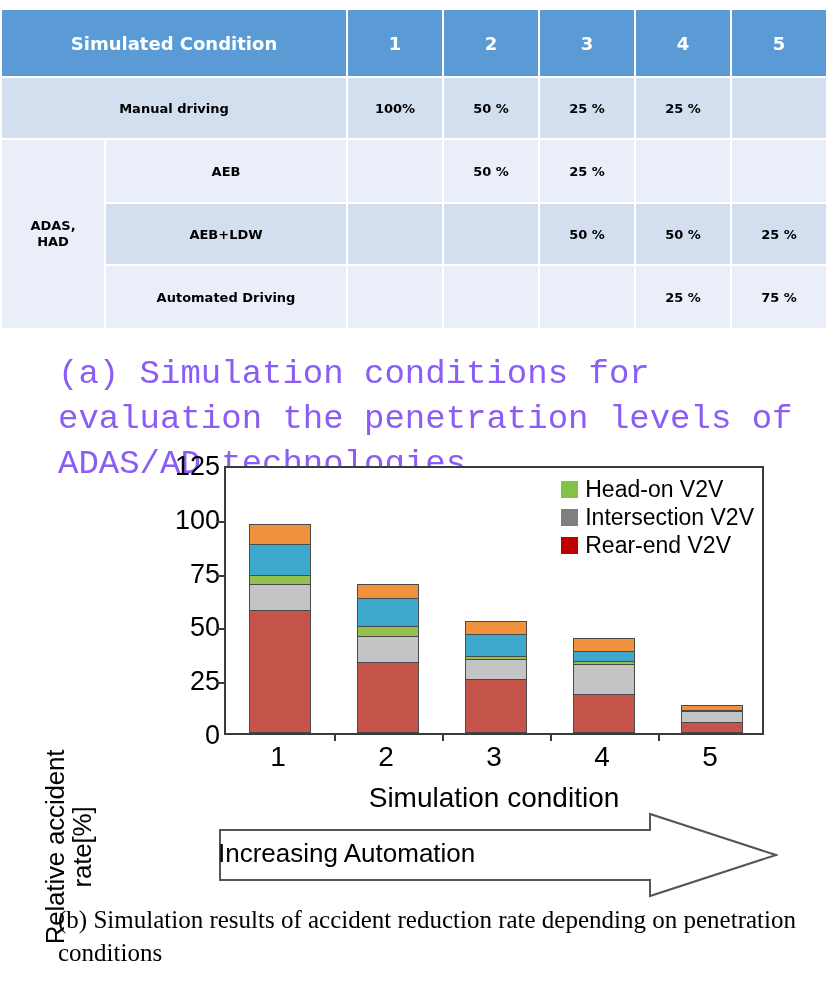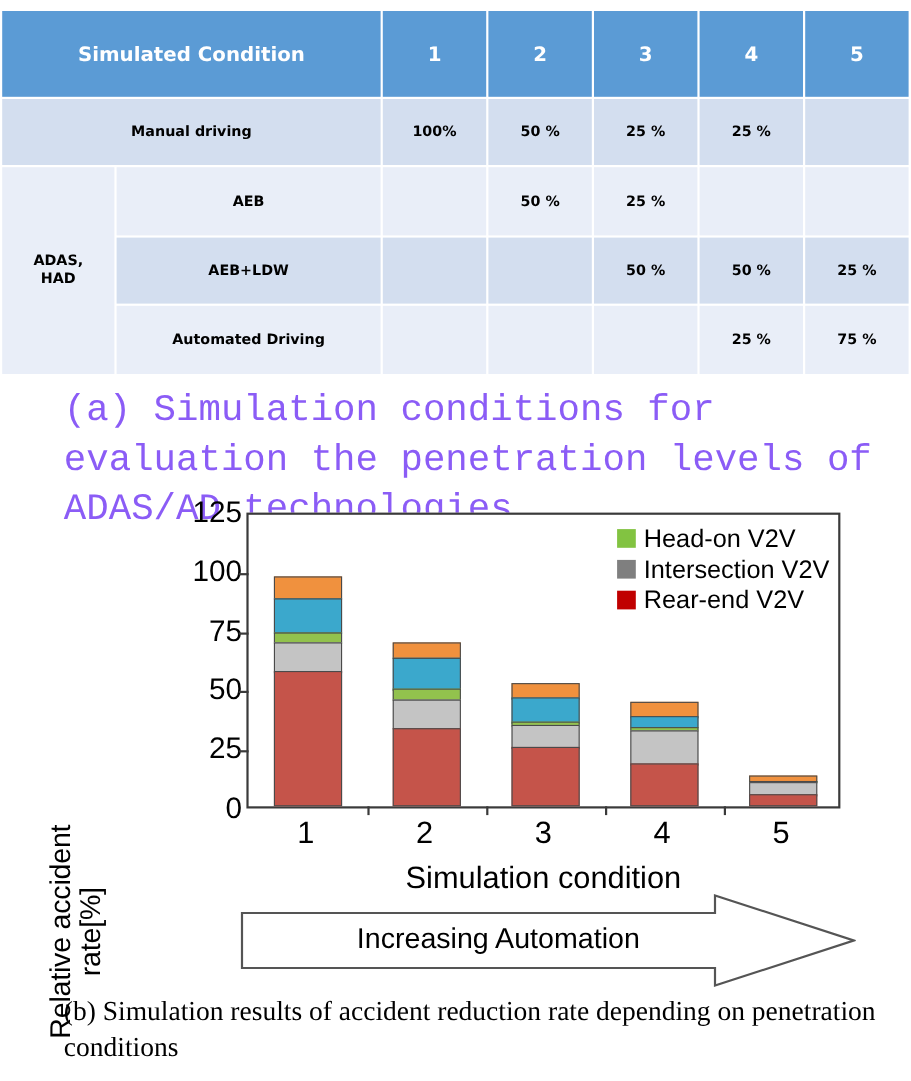--- a/index.html
+++ b/index.html
@@ -20,21 +20,21 @@
   #cond-table td,#cond-table th{
     padding:0; margin:0; text-align:center; vertical-align:middle;
     font-family:"DejaVu Sans", sans-serif;
     font-weight:bold;
     font-size:13px;
     color:#000000;
   }
   #cond-table thead th{
     background:#5B9BD5;
     color:#ffffff;
-    height:78px;
+    height:66px;
     font-size:18px;
   }
   #cond-table thead th.hdr-title{font-size:18px;}
   .row-a td{background:#D3DEEF;height:60px;}
   .row-b td{background:#E9EEF8;height:62px;}
   .rowspan-lbl{
     background:#E9EEF8 !important;
     font-size:17px; line-height:1.2;
   }
   .cell-pct{font-size:18px;}
@@ -96,21 +96,21 @@
   .legend-item{display:flex; align-items:center; gap:7px;}
   .legend-swatch{width:17px;height:17px;display:inline-block;}
   .legend-text{font-size:23px;color:#000;line-height:1.18;white-space:nowrap;}
 
   
   #arrow{
     position:absolute; left:218px; top:812px; width:560px; height:86px;
   }
   #arrow-text{
     position:absolute; left:218px; top:838px; width:470px;
-    text-align:center; font-size:26px; color:#000;
+    text-align:left; font-size:26px; color:#000;
   }
 
   
   #caption-b{
     position:absolute; left:58px; top:903px; width:790px;
     font-family:"Liberation Serif", serif;
     font-size:25px; line-height:1.32; color:#000;
   }
 </style>
 </head>

